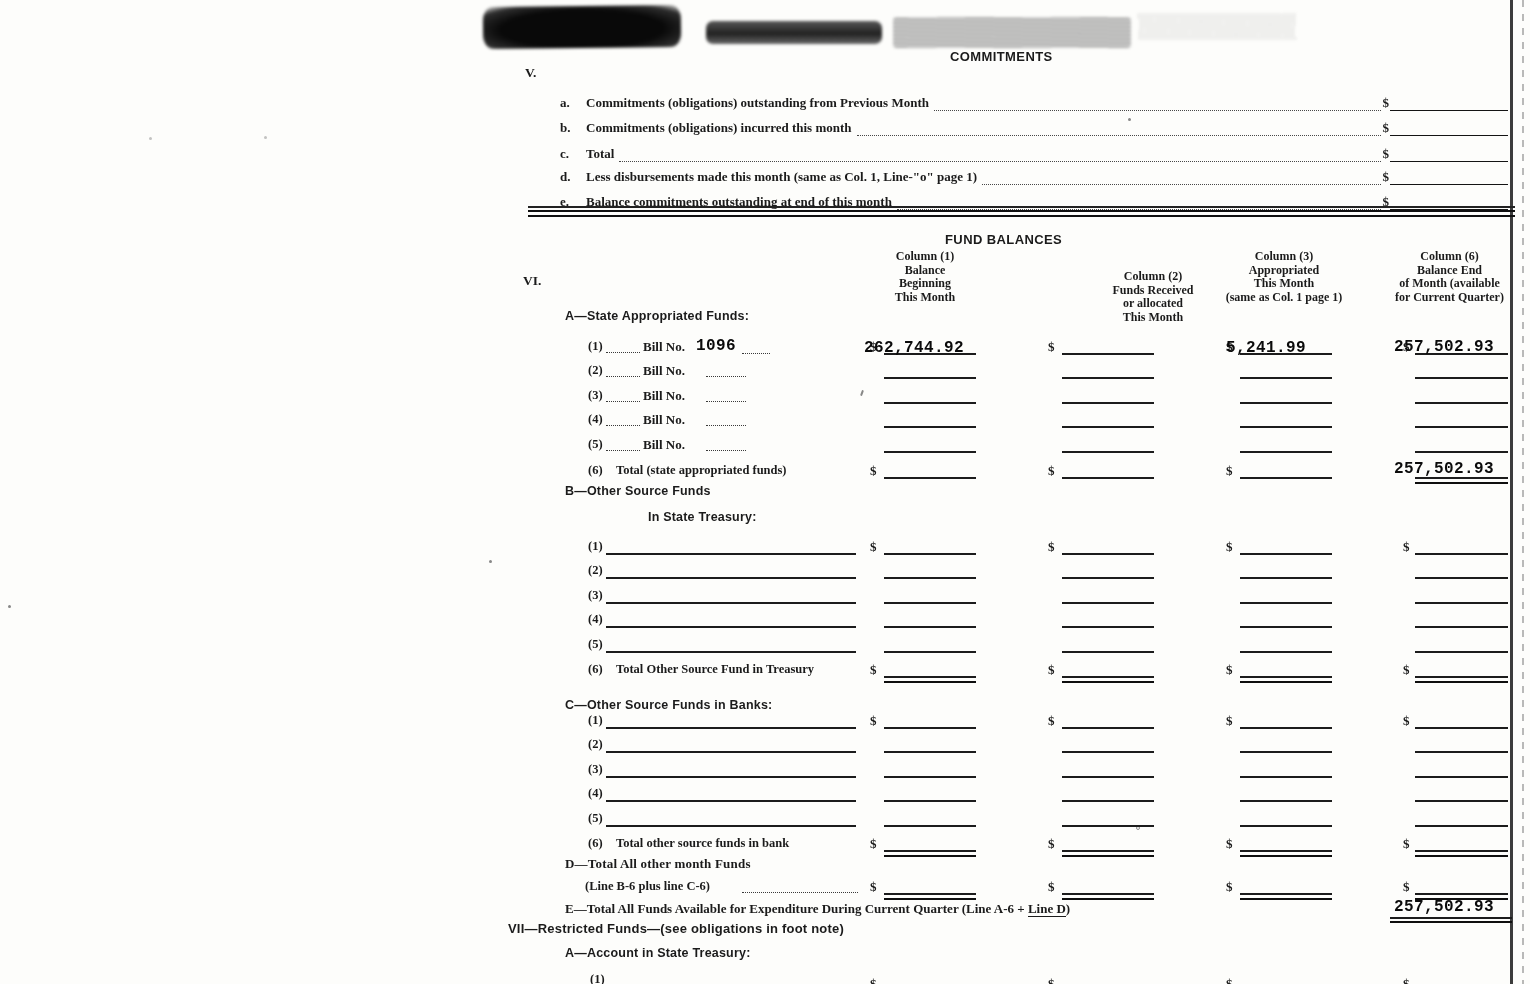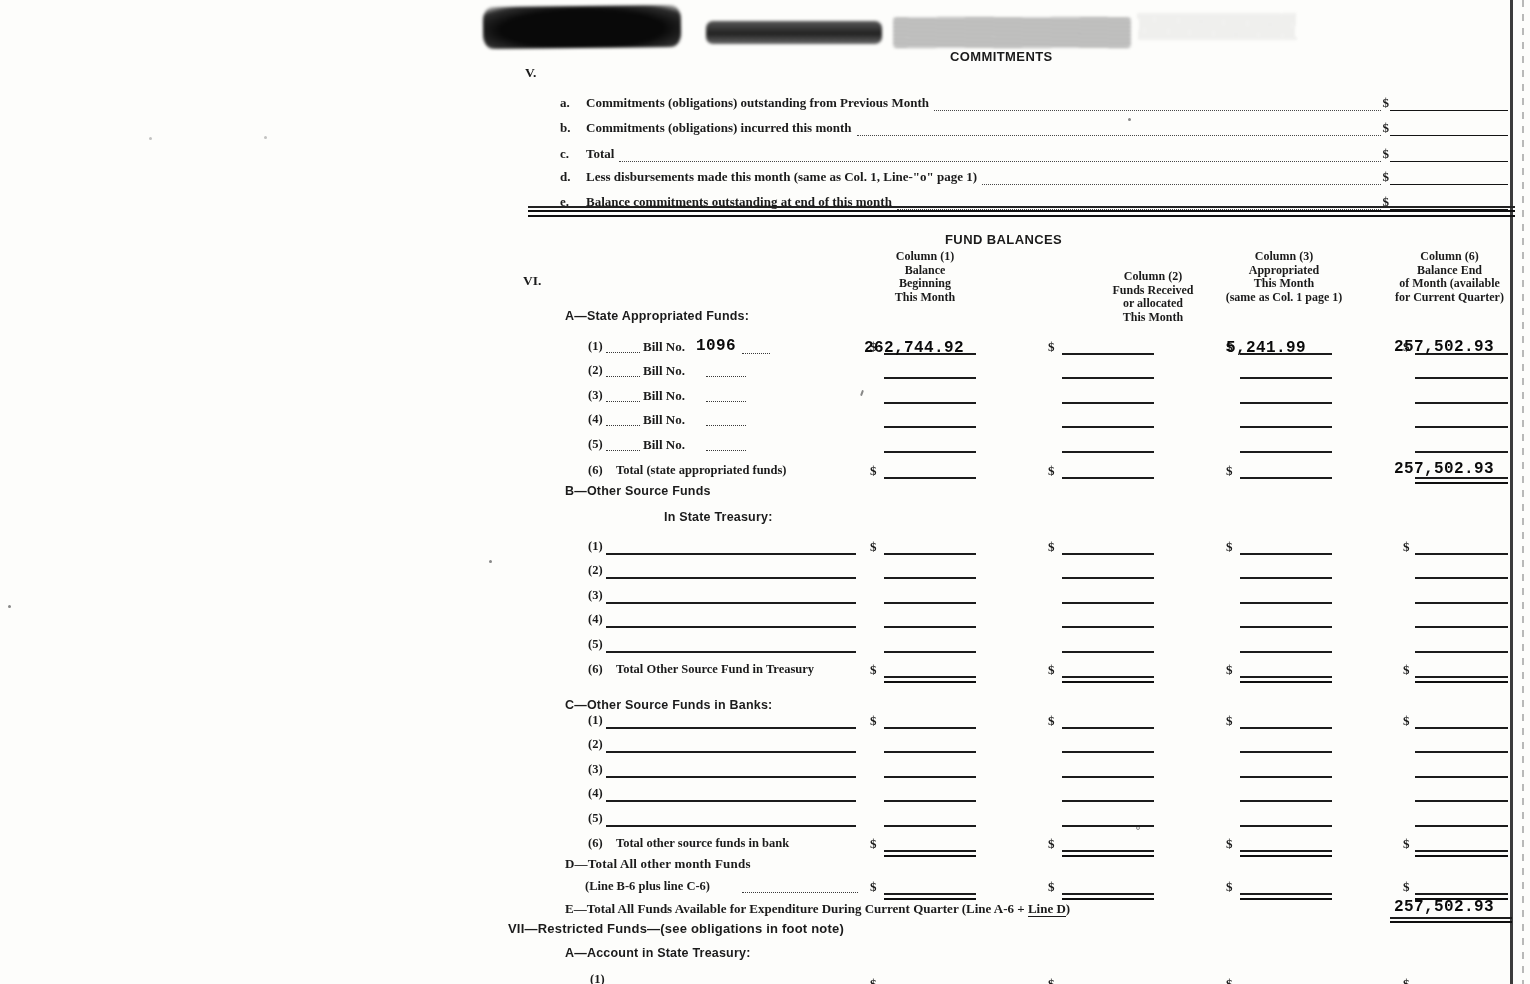--- a/index.html
+++ b/index.html
@@ -217,21 +217,21 @@
     <span class="d d3">$</span>
     <span class="ln l1"></span>
     <span class="ln l2"></span>
     <span class="ln l3"></span>
     <span class="ln l4"></span>
     <span class="lnb l4"></span>
     <span class="typed" style="left:1394px;top:-17px;">257,502.93</span>
   </div>
 
   <div class="shead" style="left:565px;top:484px;">B—Other Source Funds</div>
-  <div class="shead" style="left:664px;top:510px;">In State Treasury:</div>
+  <div class="shead" style="left:648px;top:510px;">In State Treasury:</div>
 
   <div class="frow" style="top:553px;">
     <span class="rnum">(1)</span>
     <span class="ln" style="left:606px;width:250px;"></span>
     <span class="d d1">$</span>
     <span class="d d2">$</span>
     <span class="d d3">$</span>
     <span class="d d4">$</span>
     <span class="ln l1"></span>
     <span class="ln l2"></span>

